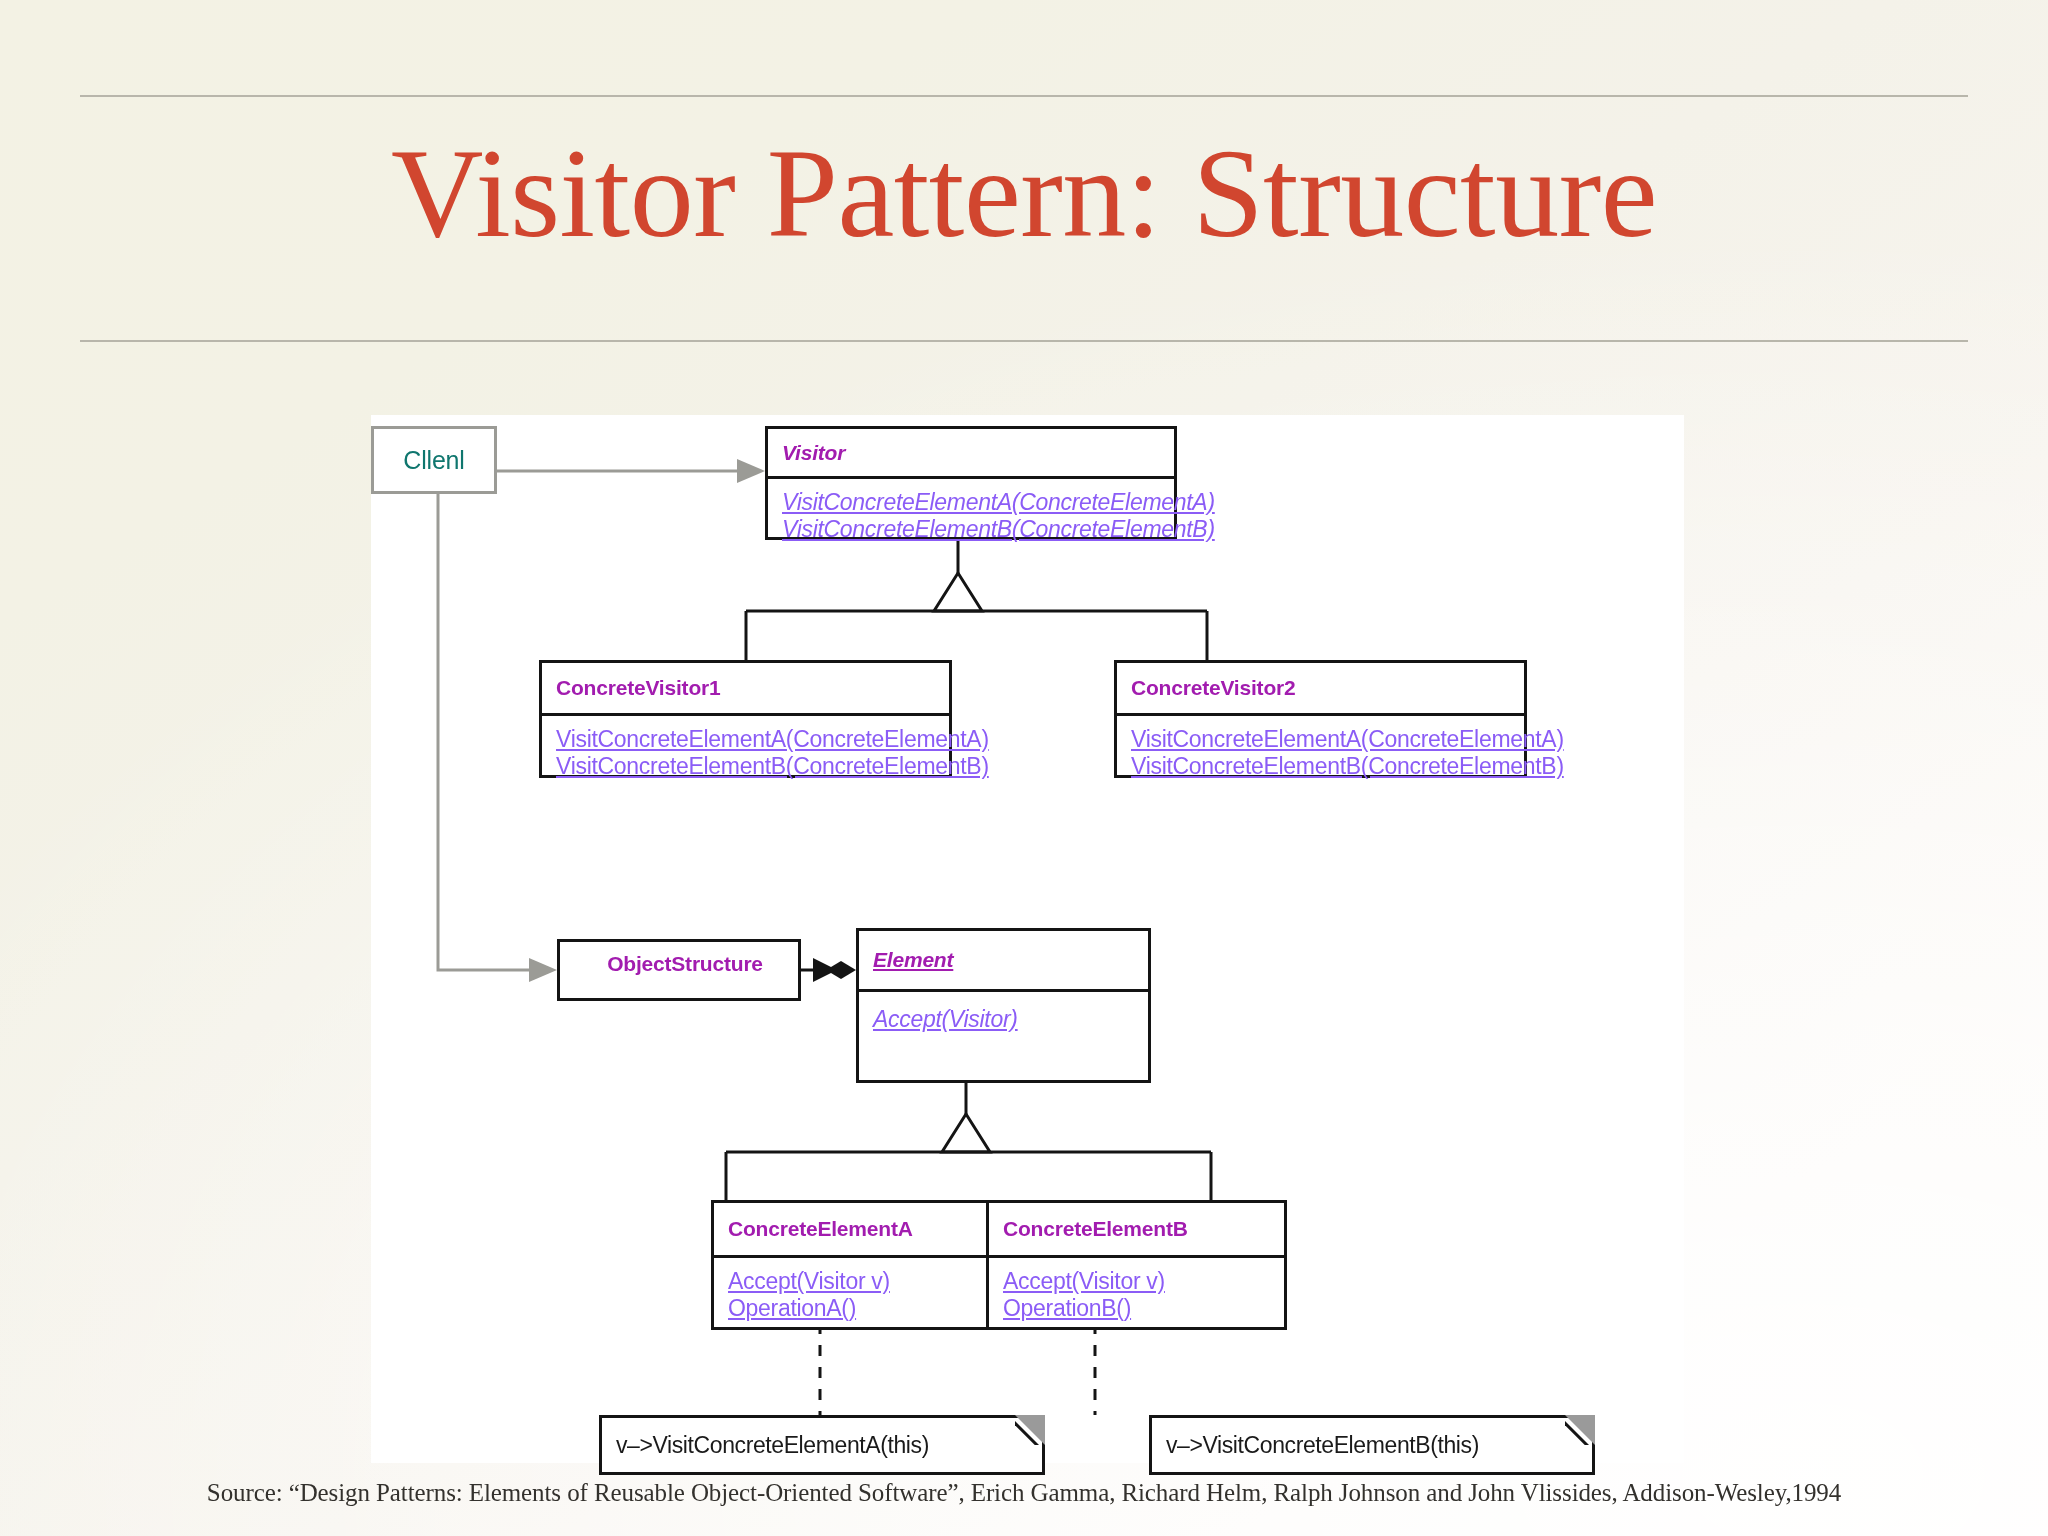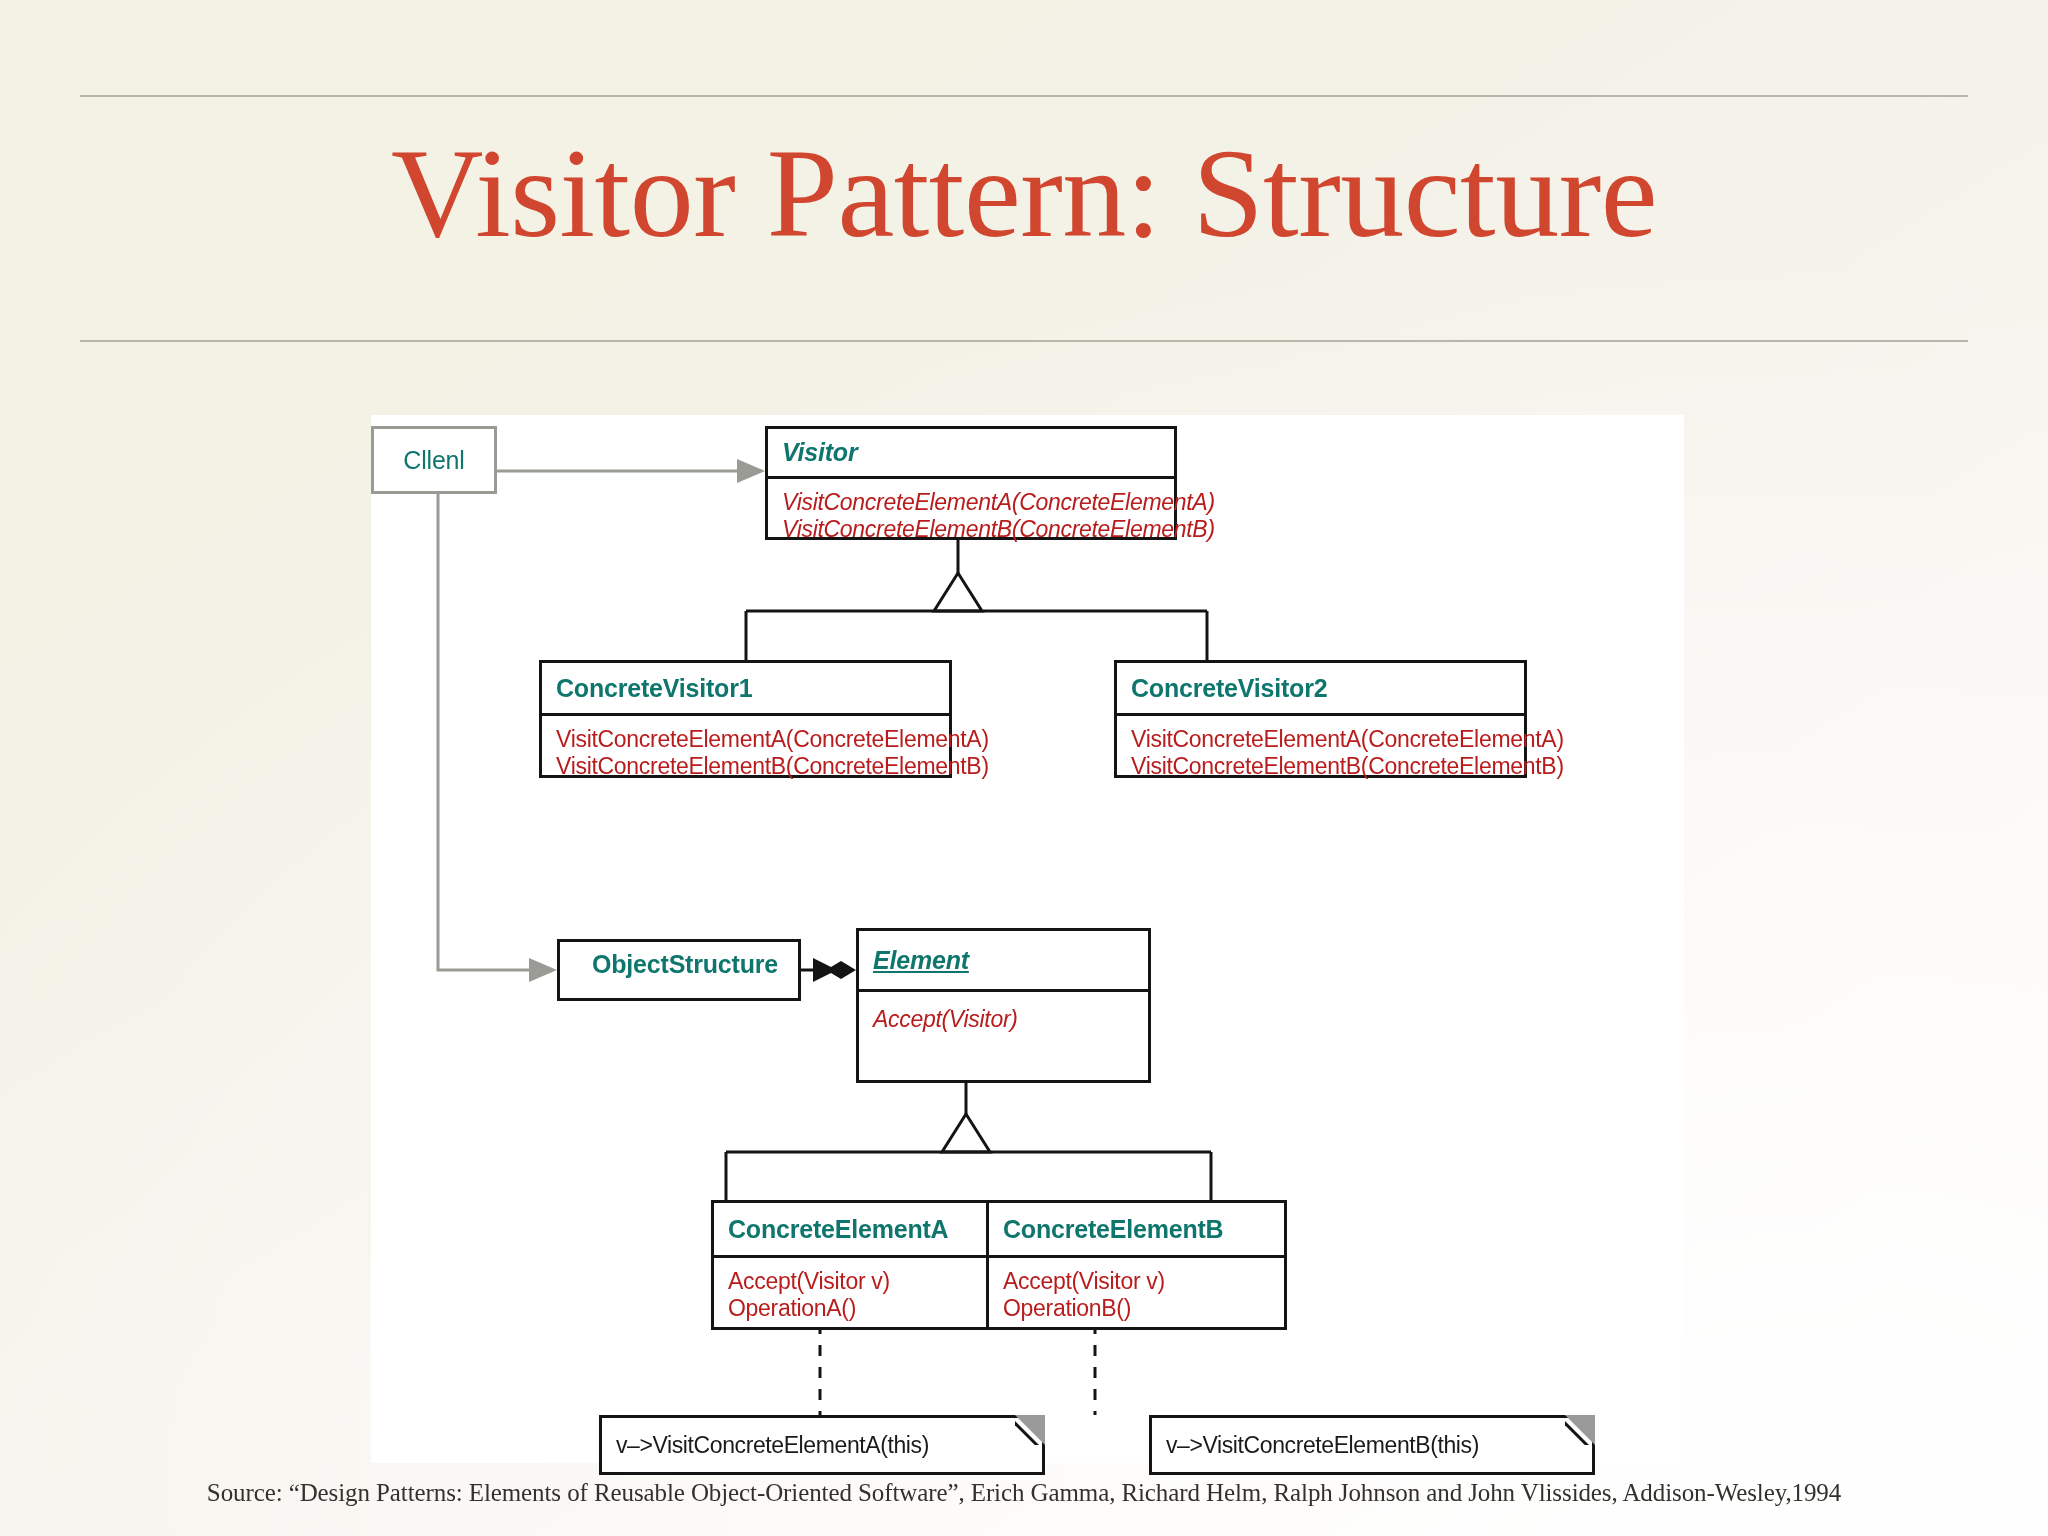--- a/index.html
+++ b/index.html
@@ -86,22 +86,22 @@
     font-family: "Liberation Sans", sans-serif;
   }
   .uml-box.client-box {
     border: 3px solid #9b9b96;
   }
   .uml-name {
     box-sizing: border-box;
     display: flex;
     align-items: center;
     font-weight: bold;
-    font-size: 25px;
-    color: #0f766e;
+    font-size: 21px;
+    color: #a21caf;
     padding: 0 14px;
     letter-spacing: -0.2px;
   }
   .uml-name.abstract {
     font-style: italic;
   }
   .uml-name.center {
     justify-content: center;
     padding: 0;
   }
@@ -114,23 +114,24 @@
   .uml-sep {
     height: 3px;
     background: #141414;
     width: 100%;
   }
   .uml-ops {
     box-sizing: border-box;
     padding: 10px 14px 0 14px;
     font-size: 23px;
     line-height: 1.18;
-    color: #b91c1c;
+    color: #8b5cf6;
     letter-spacing: -0.3px;
     position: relative;
+    text-decoration: underline;
   }
   .uml-ops.abstract { font-style: italic; }
   .uml-ops div { white-space: nowrap; }
 
   
   .uml-note {
     position: absolute;
     box-sizing: border-box;
     background: #ffffff;
     border: 3px solid #141414;

